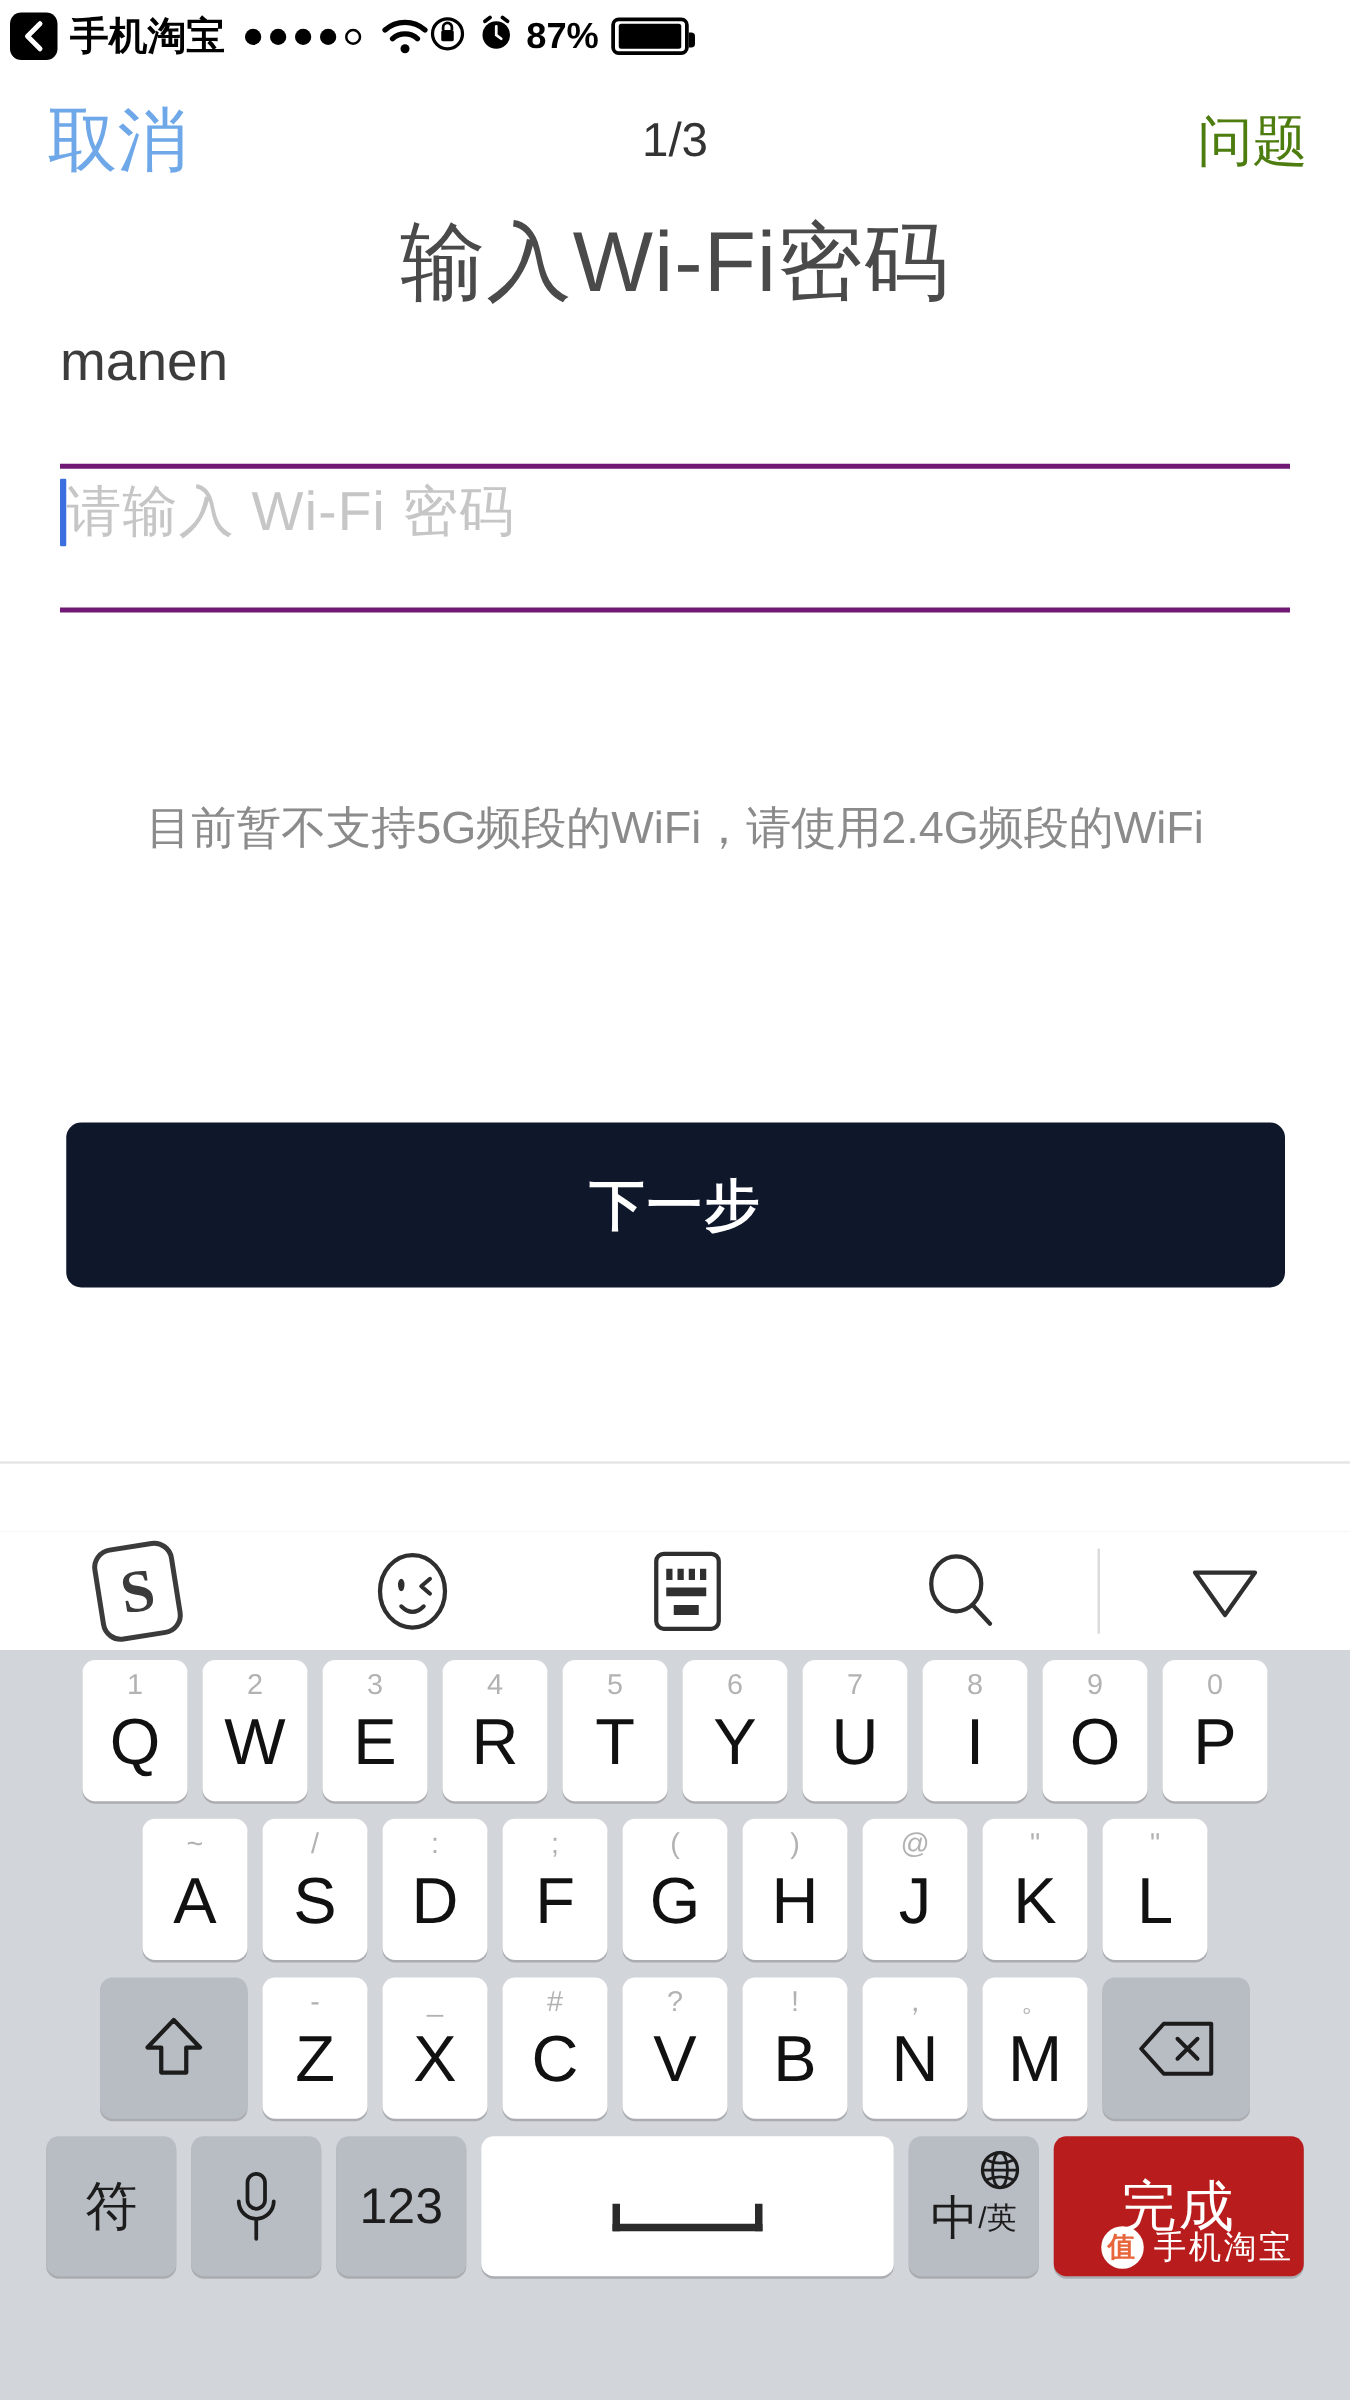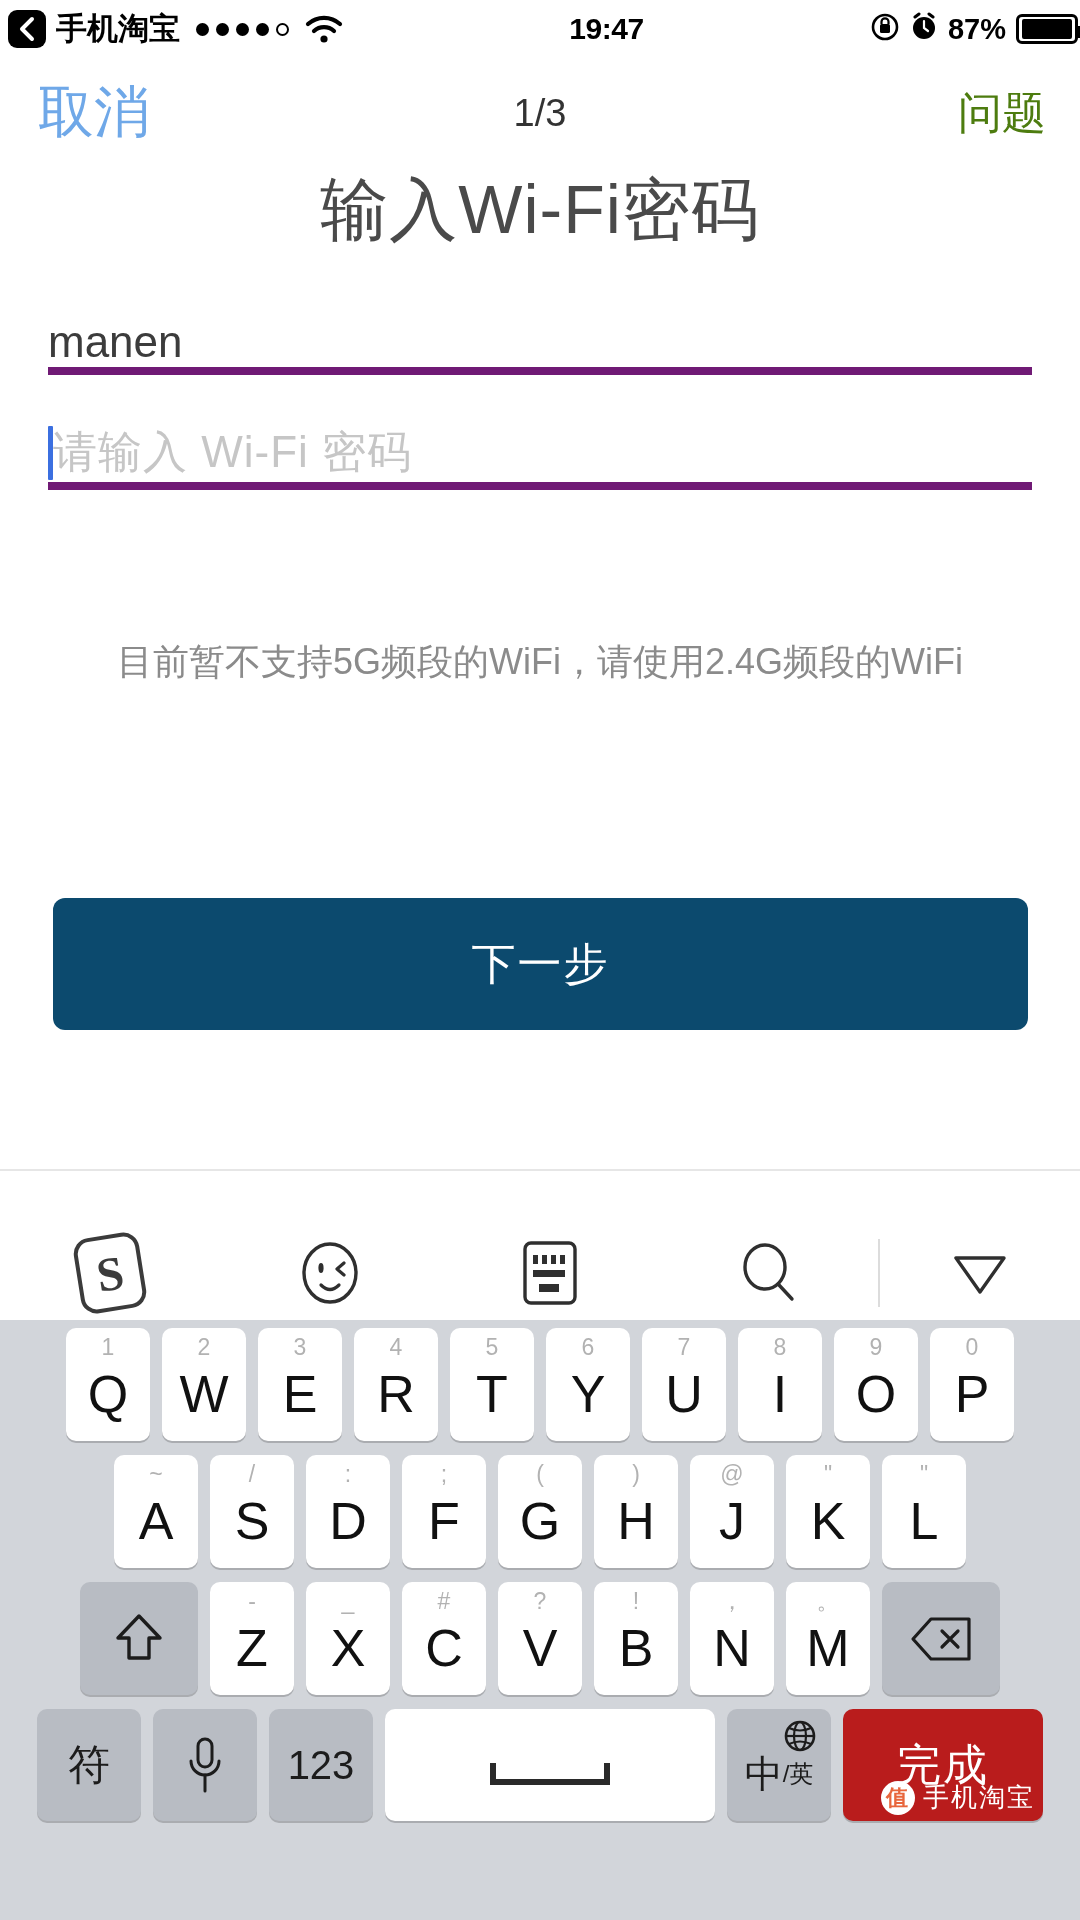--- a/index.html
+++ b/index.html
@@ -51,43 +51,43 @@
 
   
   .page-title{
     position:absolute; top:165px; left:0; width:1080px; text-align:center;
     font-size:68px; color:#4a4a4a; letter-spacing:1px;
   }
 
   
   .field{
     position:absolute; left:48px; width:984px; height:110px;
-    display:flex; align-items:flex-end; border-bottom:8px solid #701a75;
+    display:flex; align-items:flex-start; border-bottom:4px solid #701a75;
   }
   .field.ssid{ top:265px; }
   .field.pwd{ top:380px; }
   .ssid-val{ font-size:44px; color:#3c3c3c; }
   .pwd-wrap{ display:flex; align-items:center; }
   .caret{
     width:5px; height:54px; background:#3b6fe0; margin-right:0px; border-radius:1px;
   }
   .pwd-ph{ font-size:44px; color:#c6c6c6; letter-spacing:1px; }
 
   
   .hint{
     position:absolute; top:638px; left:0; width:1080px; text-align:center;
     font-size:36px; color:#8b8b8b; letter-spacing:0px;
   }
 
   
   .next-btn{
     position:absolute; top:898px; left:53px; width:975px; height:132px;
-    background:#0c4a6e; border-radius:12px;
+    background:#0f172a; border-radius:12px;
     display:flex; align-items:center; justify-content:center;
-    color:#ffffff; font-size:44px; letter-spacing:2px;
+    color:#ffffff; font-size:44px; letter-spacing:2px;font-weight:bold;
   }
 
   
   .content-divider{
     position:absolute; top:1169px; left:0; width:1080px; height:2px; background:#e6e6e6;
   }
 
   
   .kb{
     position:absolute; left:0; top:1225px; width:1080px; height:695px;
@@ -186,21 +186,20 @@
           <i class="dot empty"></i>
       </span>
       <span class="sb-wifi">
         <svg width="38" height="30" viewBox="0 0 38 30">
           <path d="M3 10 A24 24 0 0 1 35 10" fill="none" stroke="#000" stroke-width="4.2" stroke-linecap="round"></path>
           <path d="M9 17 A15 15 0 0 1 29 17" fill="none" stroke="#000" stroke-width="4.2" stroke-linecap="round"></path>
           <circle cx="19" cy="25" r="3.6" fill="#000"></circle>
         </svg>
       </span>
     </div>
-    <div class="sb-center">19:47</div>
     <div class="sb-right">
       <span>
         <svg width="30" height="30" viewBox="0 0 30 30">
           <circle cx="15" cy="15" r="12" fill="none" stroke="#000" stroke-width="2.6"></circle>
           <rect x="10" y="12" width="10" height="9" rx="1.5" fill="#000"></rect>
           <path d="M11.5 12 v-2.2 a3.5 3.5 0 0 1 7 0 V12" fill="none" stroke="#000" stroke-width="2.2"></path>
         </svg>
       </span>
       <span>
         <svg width="28" height="30" viewBox="0 0 28 30">

